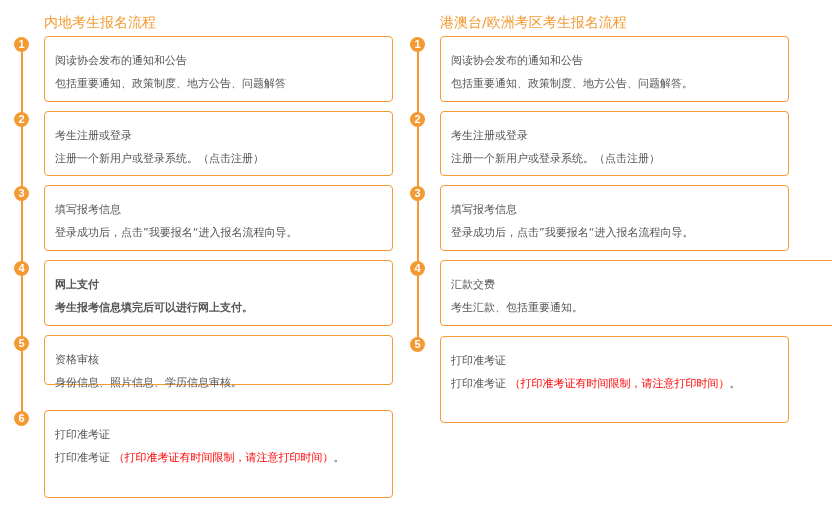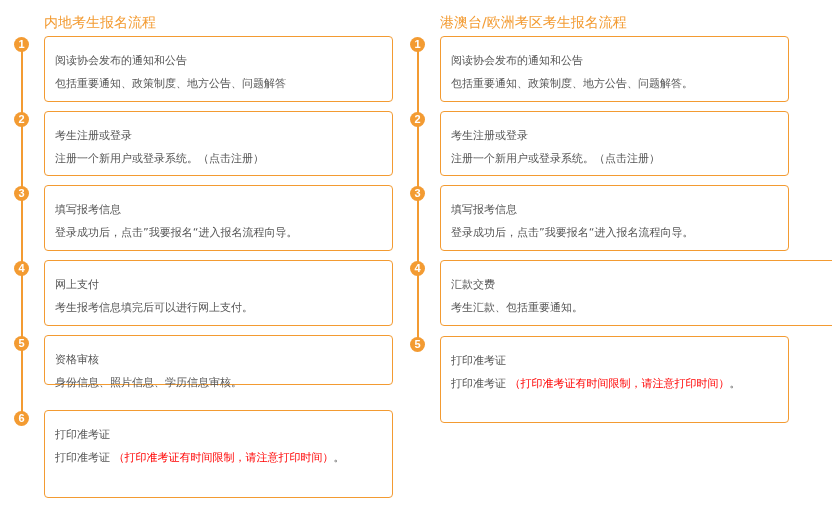--- a/index.html
+++ b/index.html
@@ -94,21 +94,21 @@
     <span class="step-desc">注册一个新用户或登录系统。（点击注册）</span>
   </div>
 
   <div class="step-badge" style="left:14px; top:186px;">3</div>
   <div class="step-box" style="left:44px; top:185px; width:349px; height:66px;">
     <span class="step-title">填写报考信息</span>
     <span class="step-desc">登录成功后，点击”我要报名“进入报名流程向导。</span>
   </div>
 
   <div class="step-badge" style="left:14px; top:261px;">4</div>
-  <div class="step-box" style="left:44px; top:260px; width:349px; height:66px;">
+  <div class="step-box" style="left:44px; top:260px; width:349px; height:66px;font-weight:bold;">
     <span class="step-title">网上支付</span>
     <span class="step-desc">考生报考信息填完后可以进行网上支付。</span>
   </div>
 
   <div class="step-badge" style="left:14px; top:336px;">5</div>
   <div class="step-box" style="left:44px; top:335px; width:349px; height:50px;">
     <span class="step-title">资格审核</span>
     <span class="step-desc">身份信息、照片信息、学历信息审核。</span>
   </div>
 

